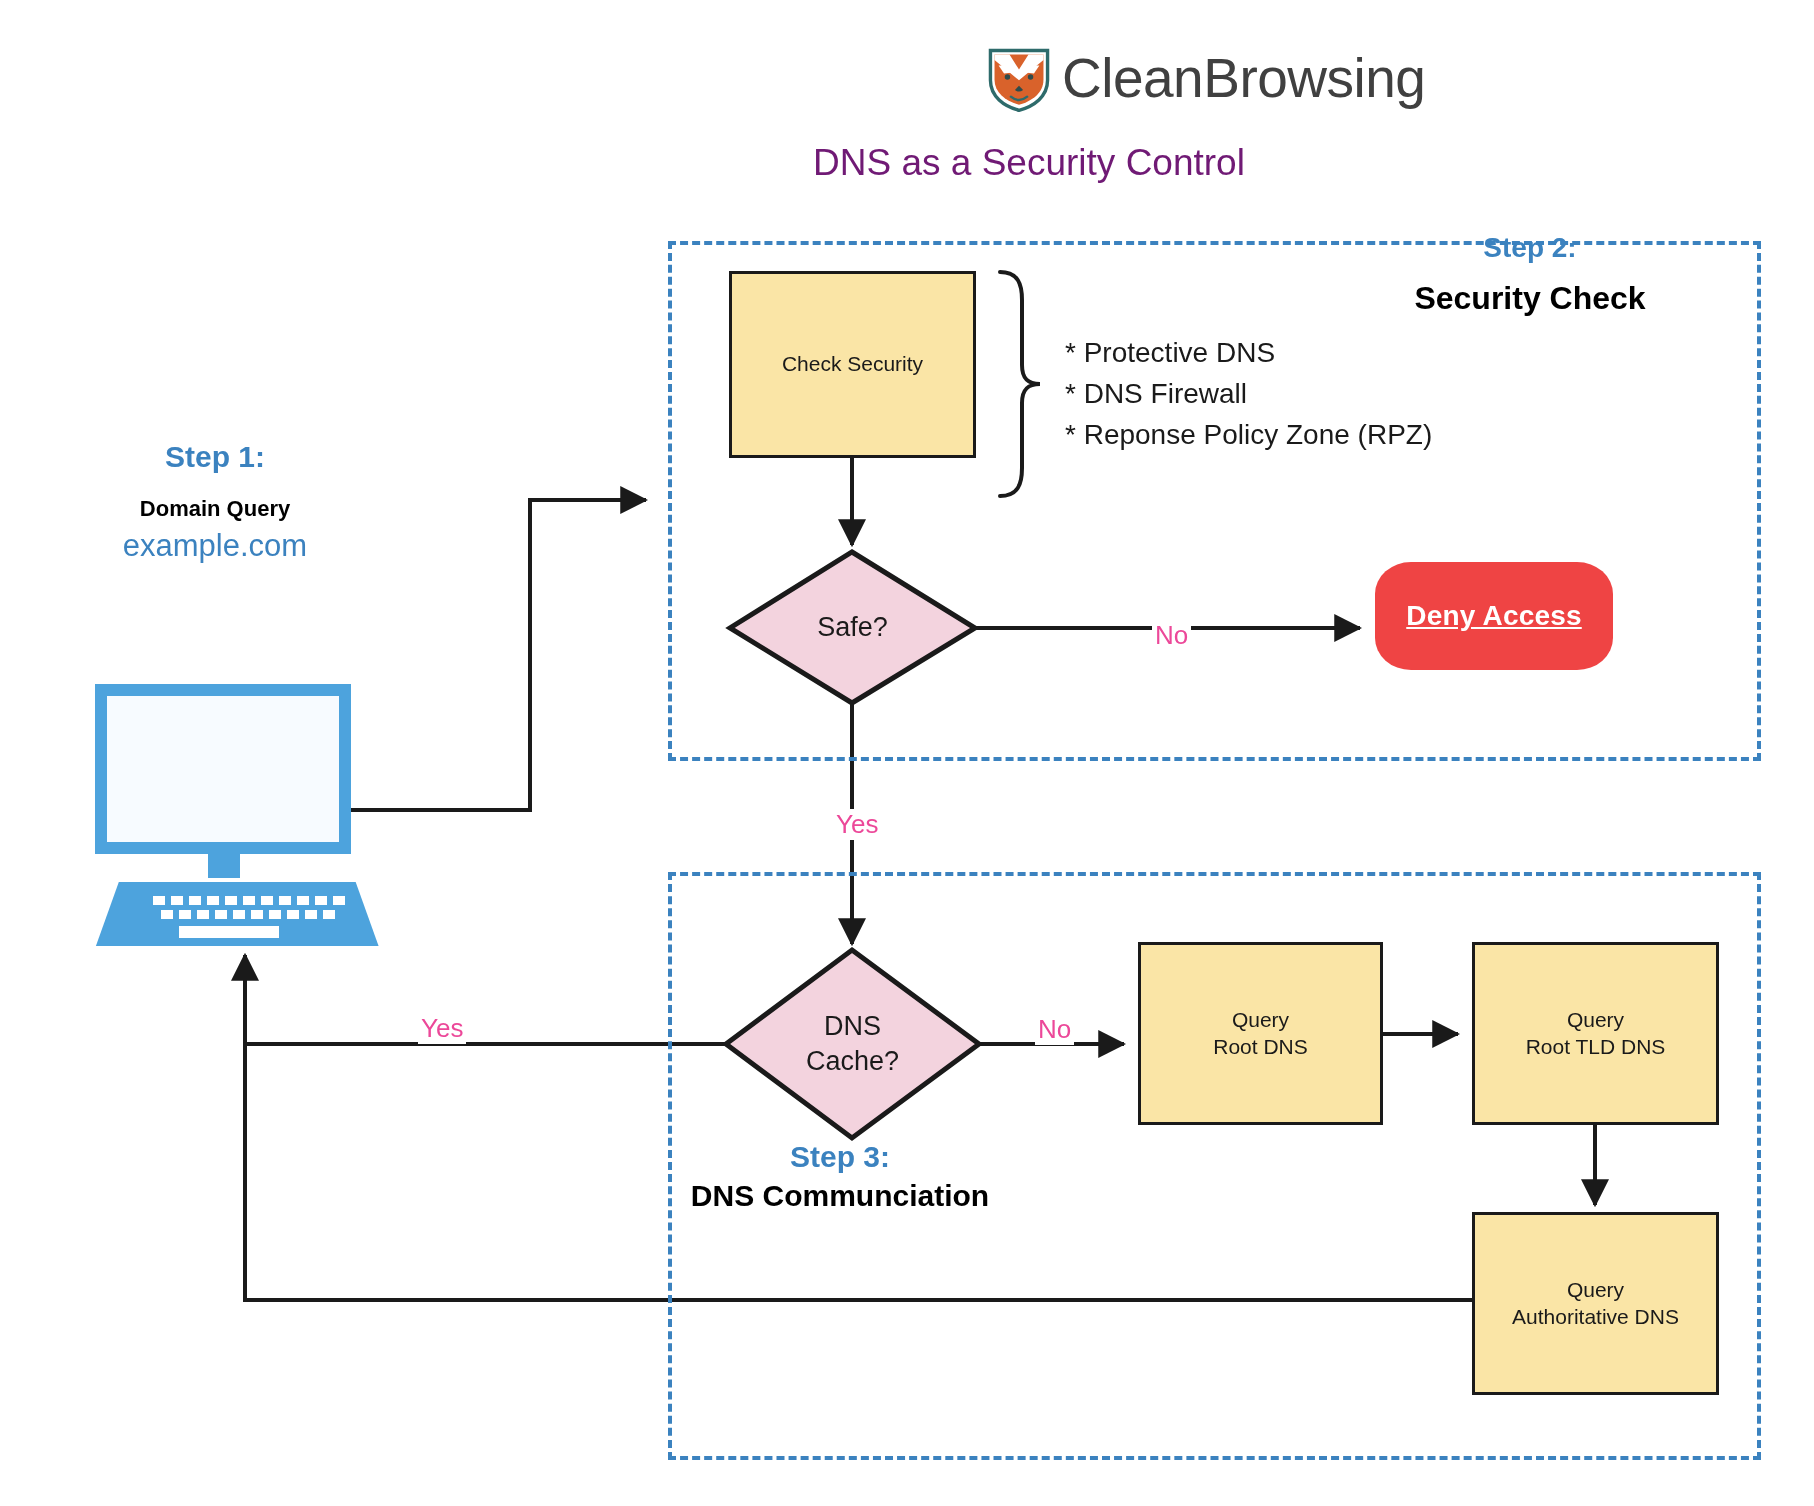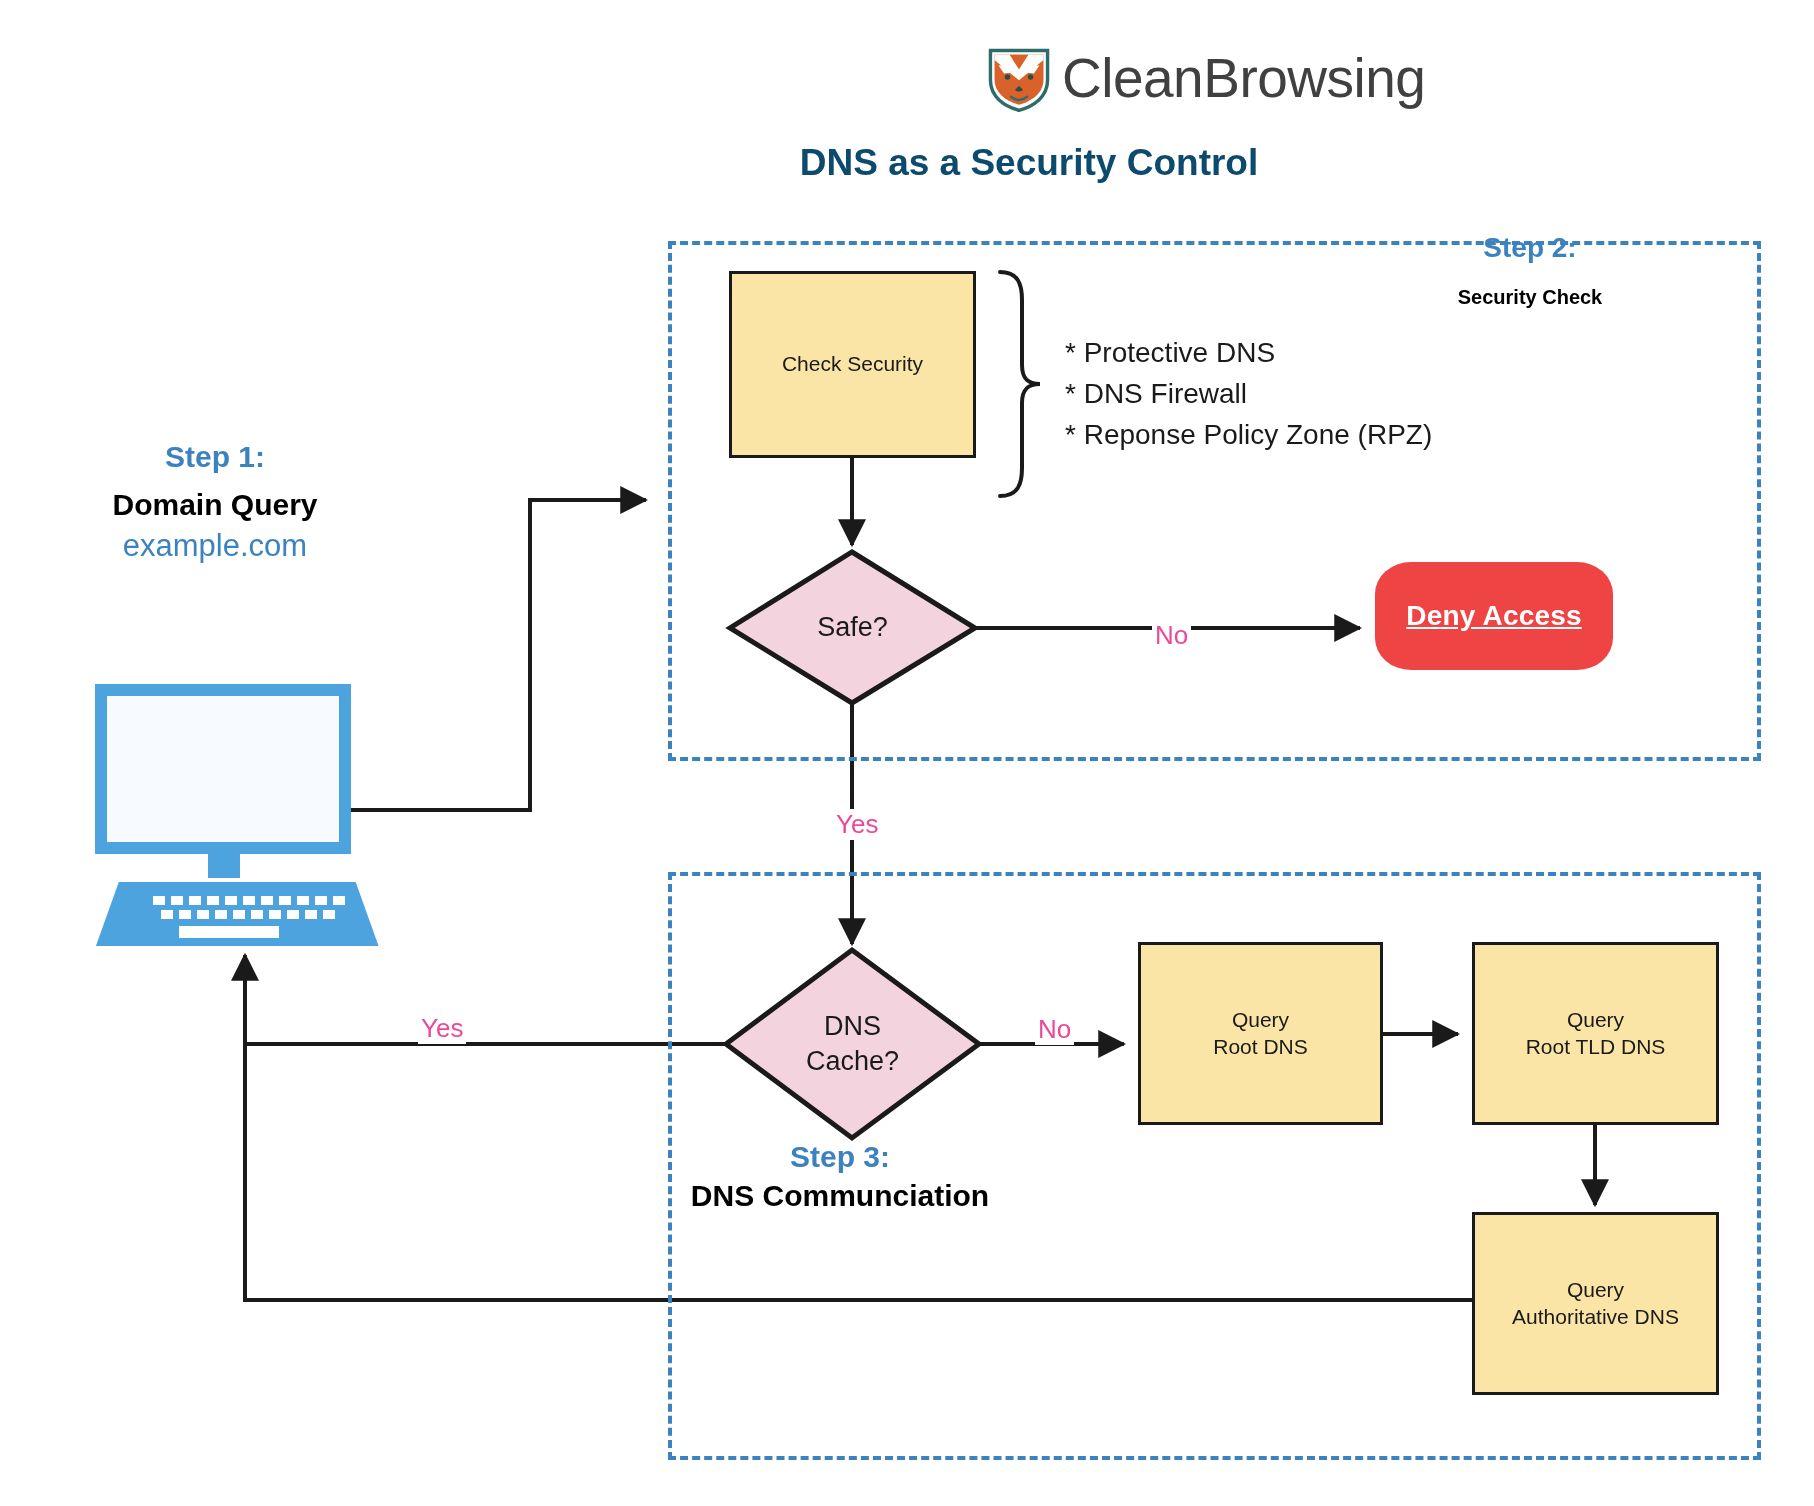--- a/index.html
+++ b/index.html
@@ -36,22 +36,22 @@
     letter-spacing: -0.5px;
     white-space: nowrap;
     line-height: 68px;
   }
   #page-title {
     left: 0;
     top: 142px;
     width: 1814px;
     text-align: center;
     font-size: 37px;
-    font-weight: bold;
-    color: #0c4a6e;
+    font-weight: normal;
+    color: #701a75;
     white-space: nowrap;
   }
   #page-title .shift { position: relative; left: 122px; }
 
   
   .step-label-blue {
     color: #3b82bf;
     font-weight: bold;
     white-space: nowrap;
   }
@@ -61,26 +61,26 @@
     white-space: nowrap;
   }
   .step-label-link {
     color: #3b82bf;
     font-weight: 400;
     white-space: nowrap;
   }
 
   #step1-block { left: 55px; top: 440px; width: 320px; text-align: center; }
   #step1-block .l1 { font-size: 30px; }
-  #step1-block .l2 { font-size: 30px; margin-top: 14px; }
+  #step1-block .l2 { font-size: 22px; margin-top: 22px; }
   #step1-block .l3 { font-size: 31px; margin-top: 6px; }
 
   #step2-block { left: 1380px; top: 232px; width: 300px; text-align: center; }
   #step2-block .l1 { font-size: 28px; }
-  #step2-block .l2 { font-size: 20px; margin-top: 22px; }
+  #step2-block .l2 { font-size: 32px; margin-top: 16px; }
 
   #step3-block { left: 640px; top: 1140px; width: 400px; text-align: center; }
   #step3-block .l1 { font-size: 30px; }
   #step3-block .l2 { font-size: 30px; margin-top: 5px; }
 
   
   .dashed-box {
     border: 4px dashed #3b82bf;
     box-sizing: border-box;
     background: transparent;

